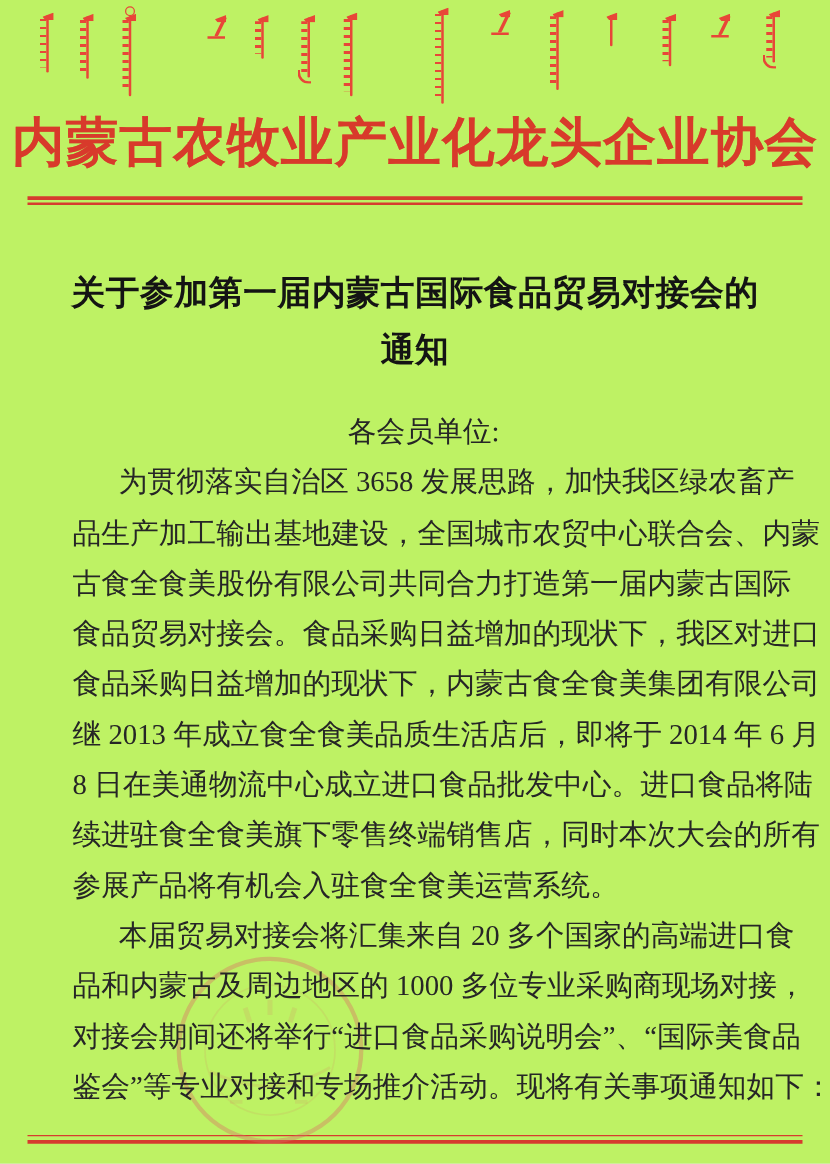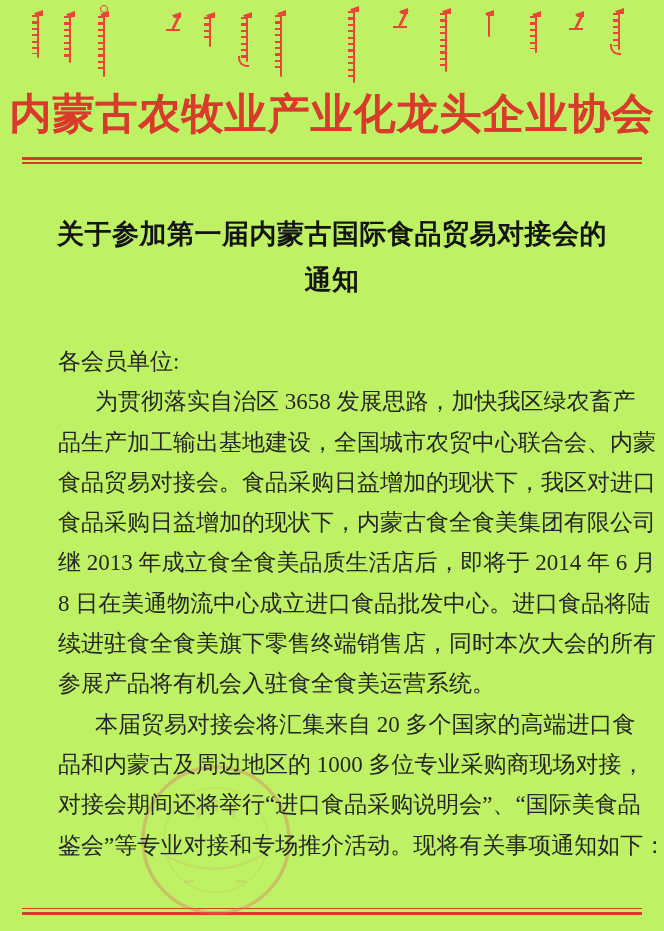--- a/index.html
+++ b/index.html
@@ -56,21 +56,21 @@
     font-size:27px;font-weight:bold;line-height:46px;letter-spacing:.5px;
   }
 
   
   .body-block{
     position:absolute;top:326px;left:58px;width:562px;
     color:var(--ink);
     font-size:23px;line-height:40.3px;letter-spacing:0;
     z-index:2;
   }
-  .salutation{text-align:left;margin-top:16px;}
+  .salutation{text-align:center;}
   .b-line{text-align:justify;text-align-last:justify;white-space:nowrap;}
   .b-line.indent{text-indent:37px;}
   .b-line.last{text-align-last:left;}
 
   
   .seal{position:absolute;left:138px;top:762px;width:156px;height:156px;z-index:1;pointer-events:none;}
 </style>
 </head>
 <body>
 
@@ -151,20 +151,21 @@
       <rect x="46" y="118" width="10" height="3" fill="#db6b64" opacity="0.13"></rect>
       <rect x="98" y="118" width="10" height="3" fill="#db6b64" opacity="0.13"></rect>
     </svg>
   </div>
 
   <div class="body-block">
     <div class="salutation">各会员单位:</div>
     <div id="body-lines">
         <div class="b-line indent">为贯彻落实自治区 3658 发展思路，加快我区绿农畜产</div>
         <div class="b-line">品生产加工输出基地建设，全国城市农贸中心联合会、内蒙</div>
+        <div class="b-line">古食全食美股份有限公司共同合力打造第一届内蒙古国际</div>
         <div class="b-line">食品贸易对接会。食品采购日益增加的现状下，我区对进口</div>
         <div class="b-line">食品采购日益增加的现状下，内蒙古食全食美集团有限公司</div>
         <div class="b-line">继 2013 年成立食全食美品质生活店后，即将于 2014 年 6 月</div>
         <div class="b-line">8 日在美通物流中心成立进口食品批发中心。进口食品将陆</div>
         <div class="b-line">续进驻食全食美旗下零售终端销售店，同时本次大会的所有</div>
         <div class="b-line last">参展产品将有机会入驻食全食美运营系统。</div>
         <div class="b-line indent">本届贸易对接会将汇集来自 20 多个国家的高端进口食</div>
         <div class="b-line">品和内蒙古及周边地区的 1000 多位专业采购商现场对接，</div>
         <div class="b-line">对接会期间还将举行“进口食品采购说明会”、“国际美食品</div>
         <div class="b-line last">鉴会”等专业对接和专场推介活动。现将有关事项通知如下：</div>

